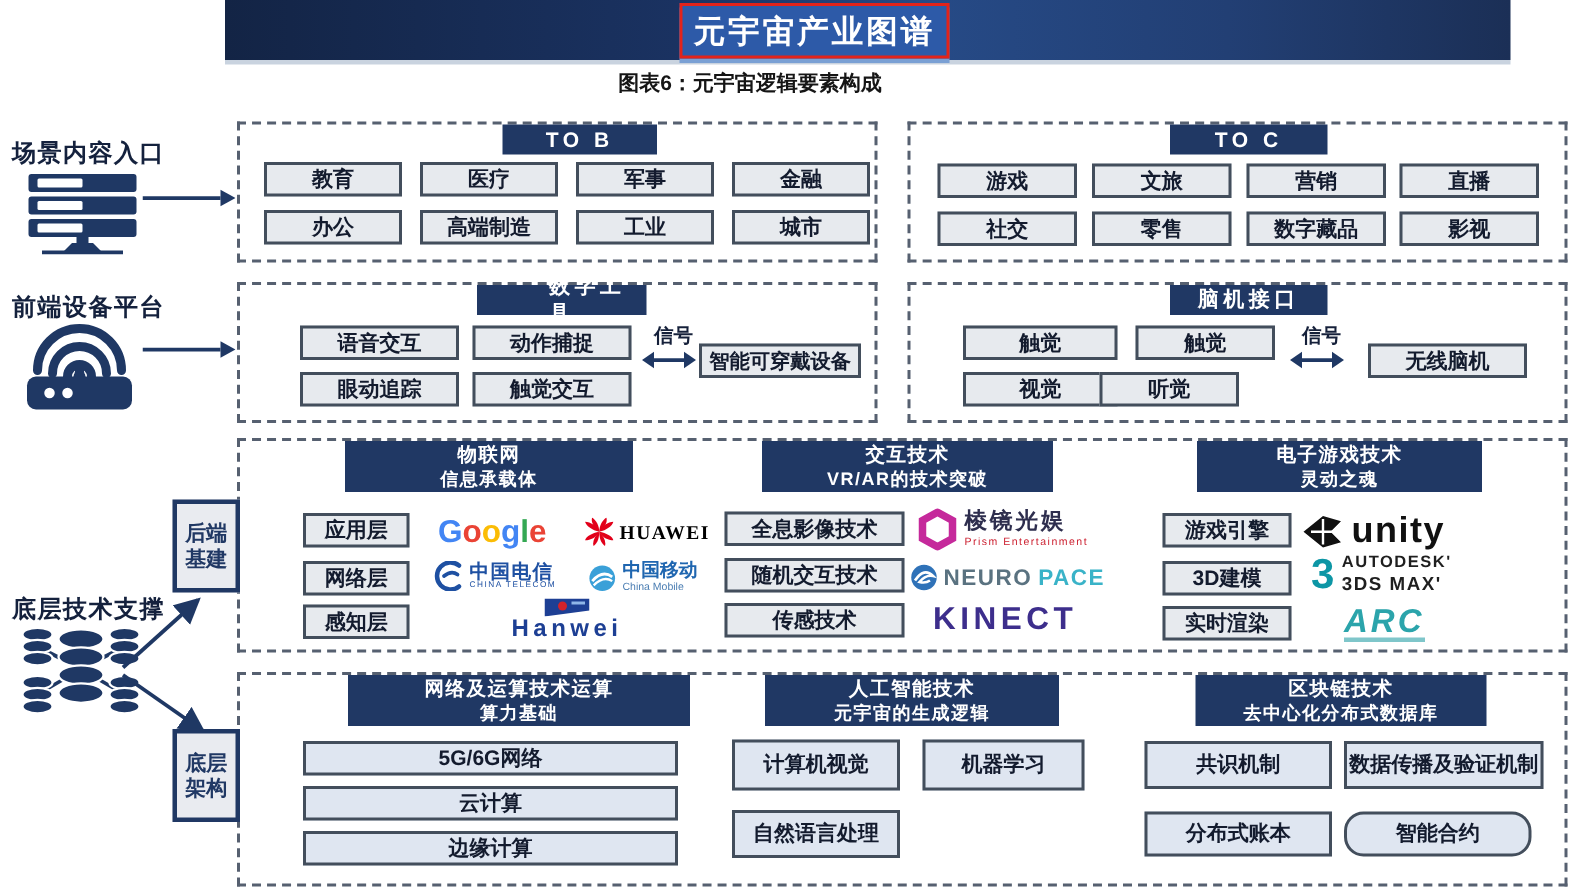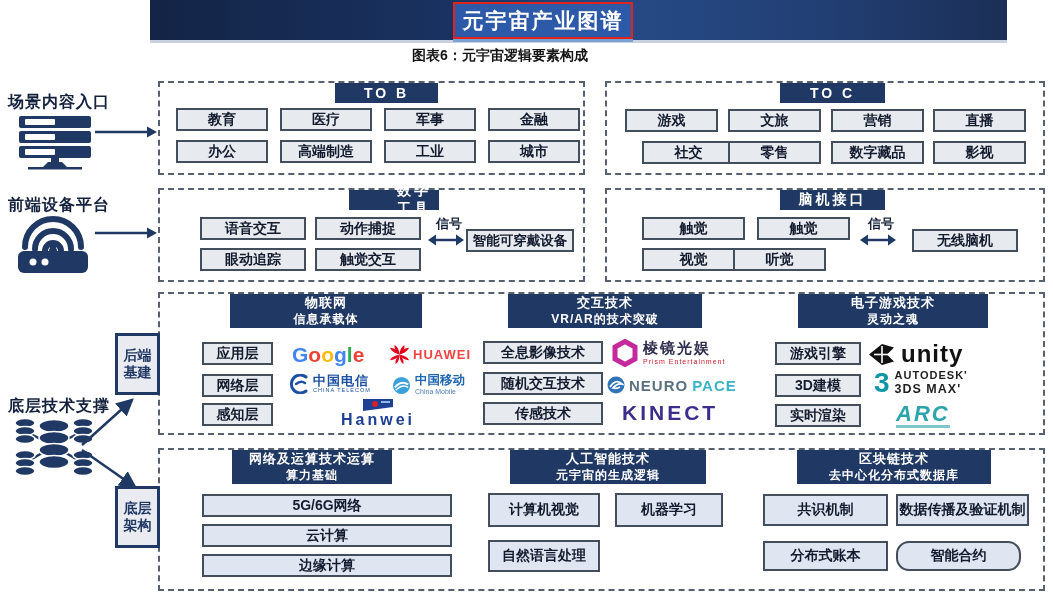--- a/index.html
+++ b/index.html
@@ -26,21 +26,21 @@
         color:#131b2e;height:23px;white-space:nowrap;}
   .item.blue{background:#dfe6f1;}
   .sideL{position:absolute;font-weight:bold;font-size:16px;color:#14213d;letter-spacing:1px;white-space:nowrap;}
   .vbox{position:absolute;width:45px;height:62px;background:#e9ebf0;border:3px solid #203864;
         color:#203864;font-weight:bold;font-size:14px;display:flex;flex-direction:column;
         align-items:center;justify-content:center;line-height:1.25;z-index:3;box-sizing:border-box;}
   .sig{position:absolute;font-size:13px;font-weight:bold;color:#15203a;}
   .logo{position:absolute;display:flex;align-items:center;white-space:nowrap;}
   .gl{font-size:21px;font-weight:bold;letter-spacing:0px;}
   .g-b{color:#4285F4}.g-r{color:#EA4335}.g-y{color:#FBBC05}.g-g{color:#34A853}
-  .hw-t{font-size:13px;font-weight:800;color:#ef4444;letter-spacing:1px;}
+  .hw-t{font-size:13px;font-weight:800;color:#000000;letter-spacing:1px;font-family:Liberation Serif, serif;}
   .tel-cn{font-size:13px;font-weight:800;color:#1e50a2;letter-spacing:1px;line-height:1;}
   .tel-en{font-size:5.5px;color:#1e50a2;letter-spacing:1px;line-height:1.4;}
   .mob-cn{font-size:12.5px;font-weight:700;color:#1f66b0;line-height:1;}
   .mob-en{font-size:7px;color:#4a7db2;line-height:1.4;}
   .hanwei-t{font-size:16px;font-weight:900;color:#1d3f94;letter-spacing:3px;line-height:1;}
   .prism-cn{font-size:15px;font-weight:800;color:#2e2e4e;letter-spacing:2px;line-height:1.1;}
   .prism-en{font-size:7px;color:#cc2030;letter-spacing:1px;line-height:1.3;}
   .np-a{font-size:15px;font-weight:700;color:#5a7280;letter-spacing:1px;}
   .np-b{font-size:15px;font-weight:700;color:#3ab3c8;letter-spacing:1px;}
   .kinect-t{font-size:21px;font-weight:800;color:#3d2e8c;letter-spacing:3px;}
@@ -157,27 +157,27 @@
   <div class="item" style="left:280px;top:140px;width:92px;">高端制造</div>
   <div class="item" style="left:384px;top:140px;width:92px;">工业</div>
   <div class="item" style="left:488px;top:140px;width:92px;">城市</div>
 
   <div class="dash" style="left:605px;top:81px;width:440px;height:94px;"></div>
   <div class="hdr" style="left:780px;top:83px;width:105px;">TO C</div>
   <div class="item" style="left:625px;top:109px;width:93px;">游戏</div>
   <div class="item" style="left:728px;top:109px;width:93px;">文旅</div>
   <div class="item" style="left:831px;top:109px;width:93px;">营销</div>
   <div class="item" style="left:933px;top:109px;width:93px;">直播</div>
-  <div class="item" style="left:625px;top:141px;width:93px;margin-left:17px;">社交</div>
+  <div class="item" style="left:625px;top:141px;width:93px;">社交</div>
   <div class="item" style="left:728px;top:141px;width:93px;">零售</div>
   <div class="item" style="left:831px;top:141px;width:93px;">数字藏品</div>
   <div class="item" style="left:933px;top:141px;width:93px;">影视</div>
 
   <div class="dash" style="left:158px;top:188px;width:427px;height:94px;"></div>
-  <div class="hdr" style="left:349px;top:190px;width:90px;padding-left:48px;">数字工具</div>
+  <div class="hdr" style="left:318px;top:190px;width:113px;padding-left:48px;">数字工具</div>
   <div class="item" style="left:200px;top:217px;width:106px;">语音交互</div>
   <div class="item" style="left:315px;top:217px;width:106px;">动作捕捉</div>
   <div class="item" style="left:200px;top:248px;width:106px;">眼动追踪</div>
   <div class="item" style="left:315px;top:248px;width:106px;font-family:Liberation Mono, monospace;">触觉交互</div>
   <div class="sig" style="left:436px;top:215px;">信号</div>
   <svg class="abs" style="left:428px;top:234px;" width="36" height="12" viewBox="0 0 36 12">
     <line x1="7" y1="6" x2="29" y2="6" stroke="#1f3864" stroke-width="2.5"></line>
     <polygon points="8,0.5 0,6 8,11.5" fill="#1f3864"></polygon>
       <polygon points="28,0.5 36,6 28,11.5" fill="#1f3864"></polygon>
   </svg>
@@ -311,21 +311,21 @@
       <span class="ads-a">AUTODESK'</span>
       <span class="ads-b">3DS MAX'</span>
     </span>
   </div>
   <div class="logo" style="left:896px;top:402px;">
     <span class="arc-t">ARC</span>
   </div>
 
   <div class="dash" style="left:158px;top:448px;width:887px;height:143px;"></div>
 
-  <div class="hdr2" style="left:232px;top:450px;width:160px;">
+  <div class="hdr2" style="left:232px;top:450px;width:228px;">
     <span>网络及运算技术运算</span>
     <span class="sub">算力基础</span>
   </div>
   <div class="item blue" style="left:202px;top:494px;width:250px;">5G/6G网络</div>
   <div class="item blue" style="left:202px;top:524px;width:250px;">云计算</div>
   <div class="item blue" style="left:202px;top:554px;width:250px;">边缘计算</div>
 
   <div class="hdr2" style="left:510px;top:450px;width:196px;">
     <span>人工智能技术</span>
     <span class="sub">元宇宙的生成逻辑</span>

